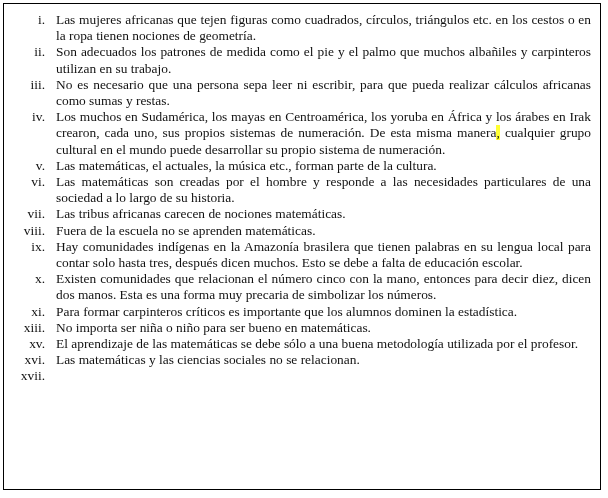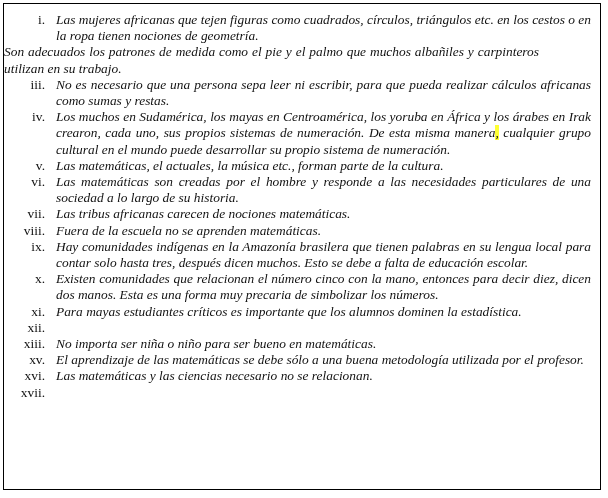--- a/index.html
+++ b/index.html
@@ -8,33 +8,34 @@
     position:absolute; left:3px; top:3px; width:598px; height:487px;
     border:1px solid #000; box-sizing:border-box; background:#fff;
   }
   .list {
     position:absolute; left:0; top:8px; width:100%;
     font-family:"Liberation Serif", "DejaVu Serif", serif;
     font-size:13.4px; line-height:16.2px; color:#111;
   }
   .item { display:flex; }
   .num { width:41px; text-align:right; padding-right:11px; flex:none; }
-  .txt { width:535px; text-align:justify;font-style:italic; }
+  .txt { width:535px; text-align:justify; }
   .hl { background:#ffff33; }
 </style>
 </head>
 <body>
 
 <div class="box">
   <div class="list">
     <div class="item">
         <span class="num">i.</span>
         <span class="txt">Las mujeres africanas que tejen figuras como cuadrados, círculos, triángulos etc. en los cestos o en la ropa tienen nociones de geometría.</span>
       </div>
     <div class="item">
+        <span class="num">ii.</span>
         <span class="txt">Son adecuados los patrones de medida como el pie y el palmo que muchos albañiles y carpinteros utilizan en su trabajo.</span>
       </div>
     <div class="item">
         <span class="num">iii.</span>
         <span class="txt">No es necesario que una persona sepa leer ni escribir, para que pueda realizar cálculos africanas como sumas y restas.</span>
       </div>
     <div class="item">
         <span class="num">iv.</span>
         <span class="txt"><span>Los muchos en Sudamérica, los mayas en Centroamérica, los yoruba en África y los árabes en Irak crearon, cada uno, sus propios sistemas de numeración. De esta misma manera</span><span class="hl">,</span><span> cualquier grupo cultural en el mundo puede desarrollar su propio sistema de numeración.</span></span>
       </div>
@@ -57,34 +58,33 @@
     <div class="item">
         <span class="num">ix.</span>
         <span class="txt">Hay comunidades indígenas en la Amazonía brasilera que tienen palabras en su lengua local para contar solo hasta tres, después dicen muchos. Esto se debe a falta de educación escolar.</span>
       </div>
     <div class="item">
         <span class="num">x.</span>
         <span class="txt">Existen comunidades que relacionan el número cinco con la mano, entonces para decir diez, dicen dos manos. Esta es una forma muy precaria de simbolizar los números.</span>
       </div>
     <div class="item">
         <span class="num">xi.</span>
-        <span class="txt">Para mayas estudiantes críticos es importante que los alumnos dominen la estadística.</span>
+        <span class="txt">Para formar carpinteros críticos es importante que los alumnos dominen la estadística.</span>
       </div>
     <div class="item">
-        <span class="num">xii.</span>
       </div>
     <div class="item">
         <span class="num">xiii.</span>
         <span class="txt">No importa ser niña o niño para ser bueno en matemáticas.</span>
       </div>
     <div class="item">
         <span class="num">xv.</span>
         <span class="txt">El aprendizaje de las matemáticas se debe sólo a una buena metodología utilizada por el profesor.</span>
       </div>
     <div class="item">
         <span class="num">xvi.</span>
-        <span class="txt">Las matemáticas y las ciencias necesario no se relacionan.</span>
+        <span class="txt">Las matemáticas y las ciencias sociales no se relacionan.</span>
       </div>
     <div class="item">
         <span class="num">xvii.</span>
       </div>
   </div>
 </div>
 
 </body></html>

